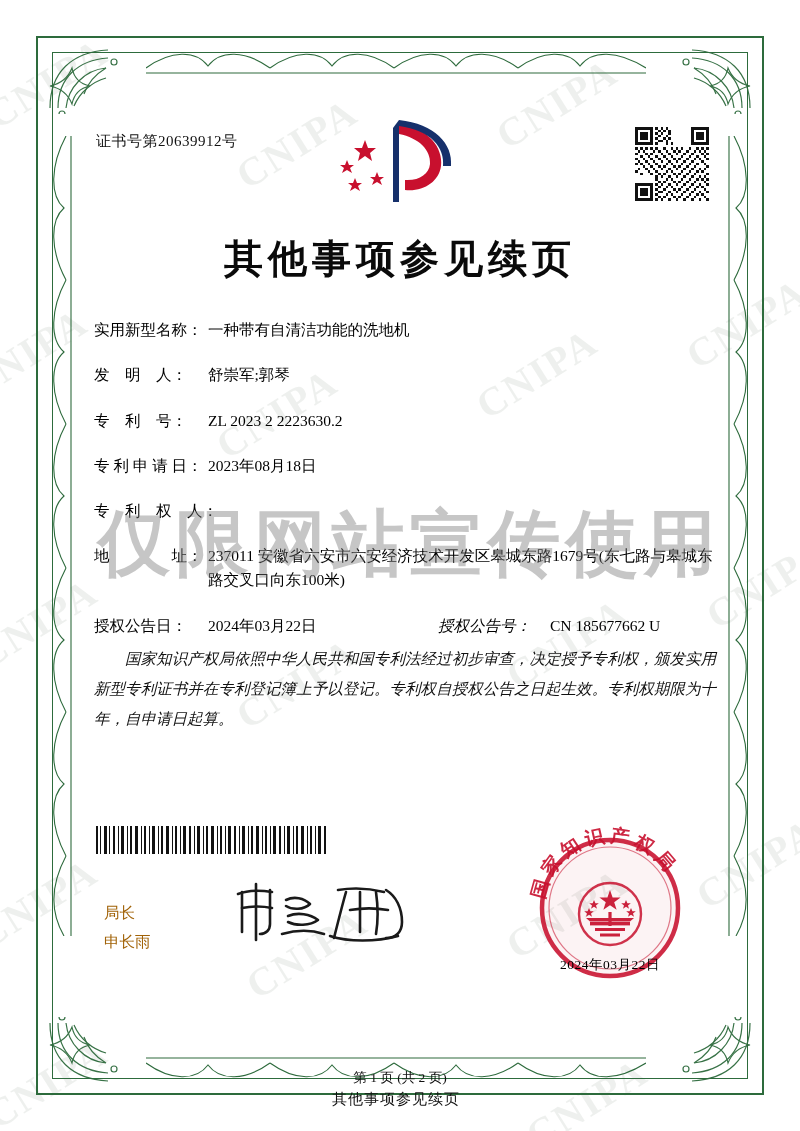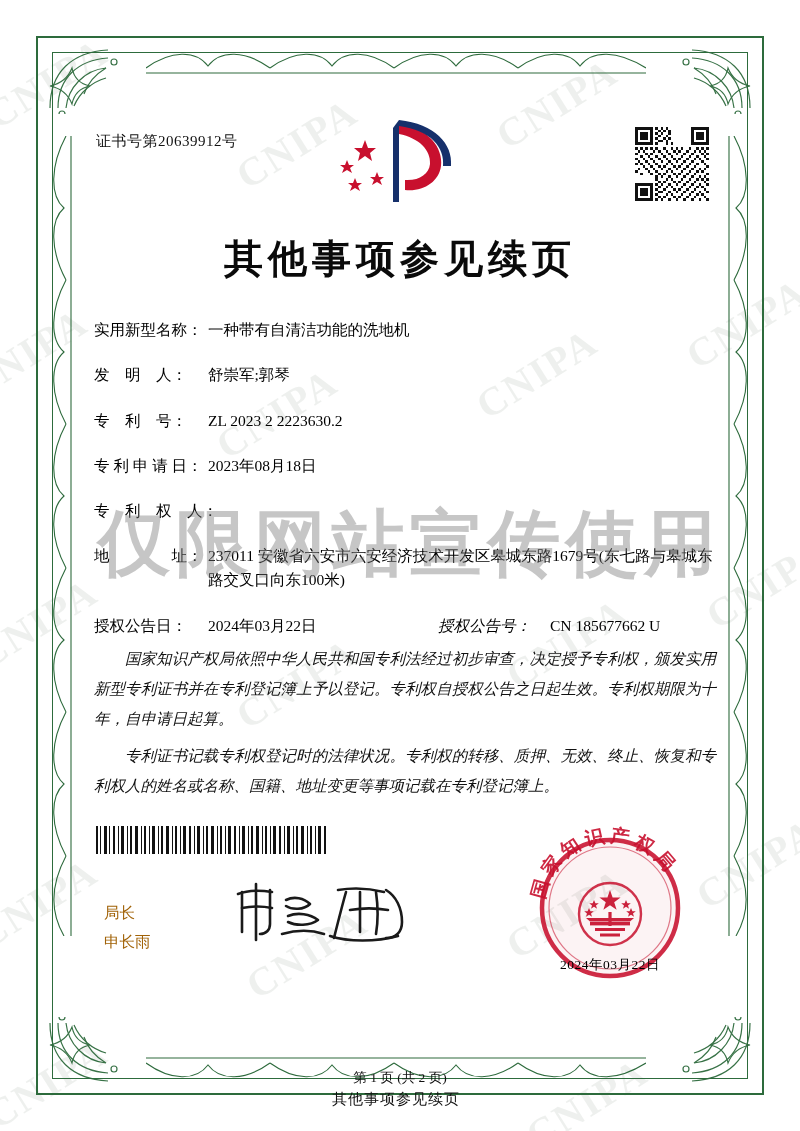--- a/index.html
+++ b/index.html
@@ -465,21 +465,20 @@
       <div class="field-label">授权公告日：</div>
       <div class="field-value">2024年03月22日</div>
       <div class="field-label2">授权公告号：</div>
       <div class="field-value2">CN 185677662 U</div>
     </div>
 
   </div>
 
   <div class="body-text">
     <p>国家知识产权局依照中华人民共和国专利法经过初步审查，决定授予专利权，颁发实用新型专利证书并在专利登记簿上予以登记。专利权自授权公告之日起生效。专利权期限为十年，自申请日起算。</p>
-    <p>专利证书记载专利权登记时的法律状况。专利权的转移、质押、无效、终止、恢复和专利权人的姓名或名称、国籍、地址变更等事项记载在专利登记簿上。</p>
   </div>
 
   <svg class="barcode" viewBox="0 0 236 28" shape-rendering="crispEdges">
     <rect width="236" height="28" fill="#fff"></rect>
     <g fill="#111">
       <rect x="2" y="0" width="2" height="28"></rect>
         <rect x="6" y="0" width="1" height="28"></rect>
       <rect x="10" y="0" width="3" height="28"></rect>
         <rect x="15" y="0" width="1" height="28"></rect>
       <rect x="19" y="0" width="2" height="28"></rect>

